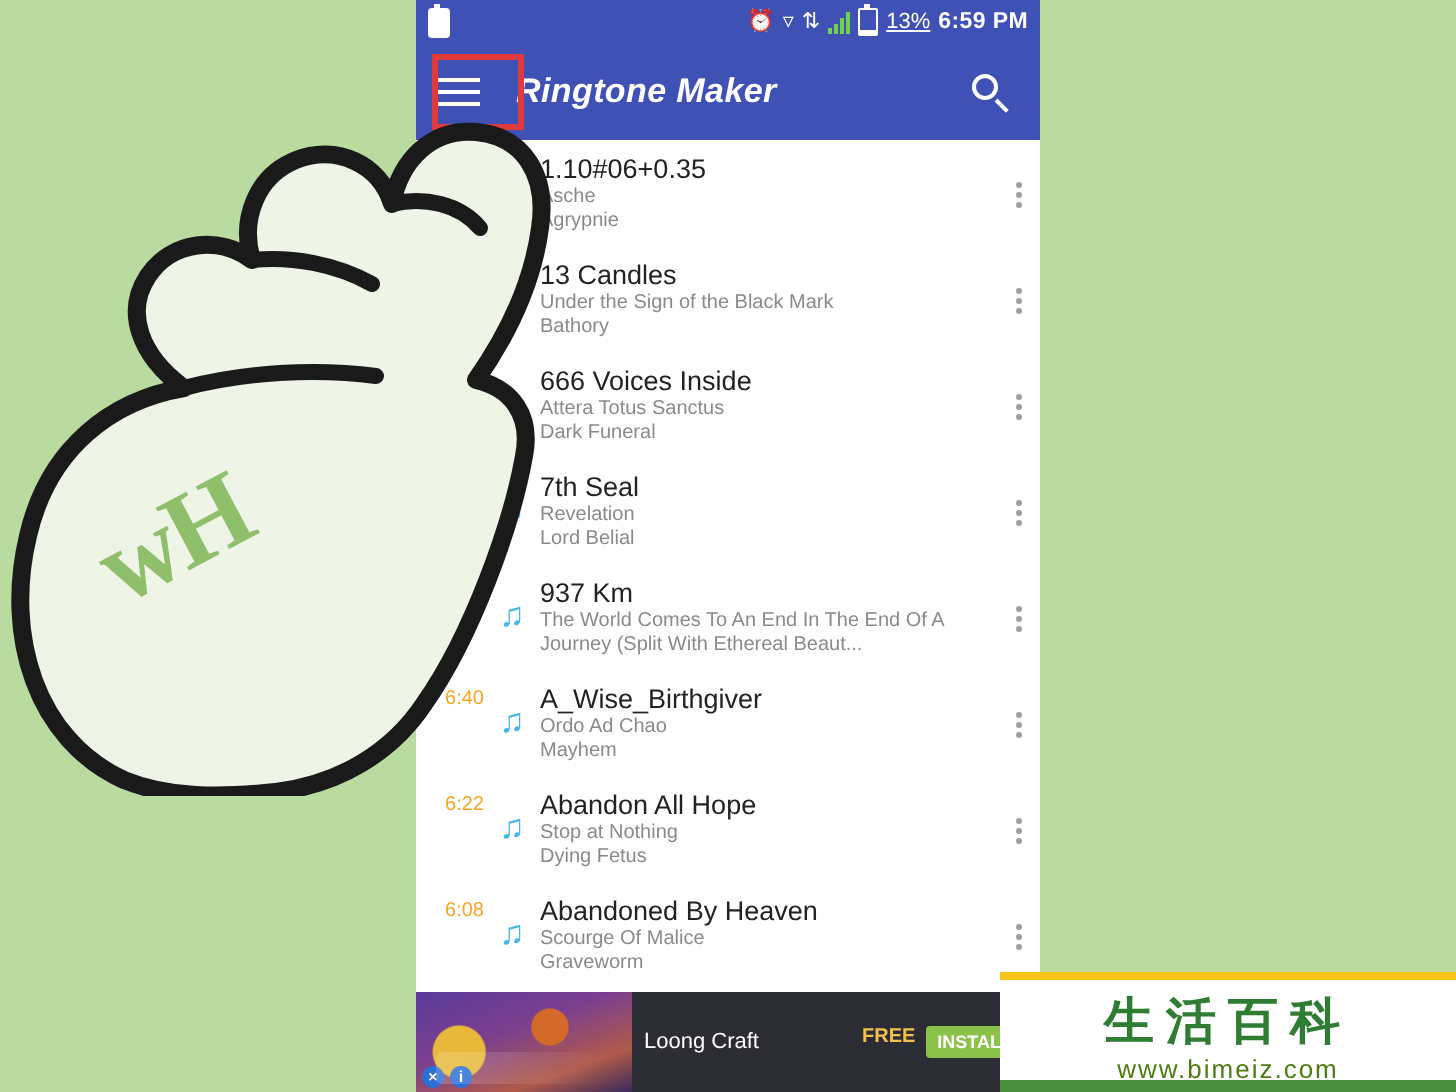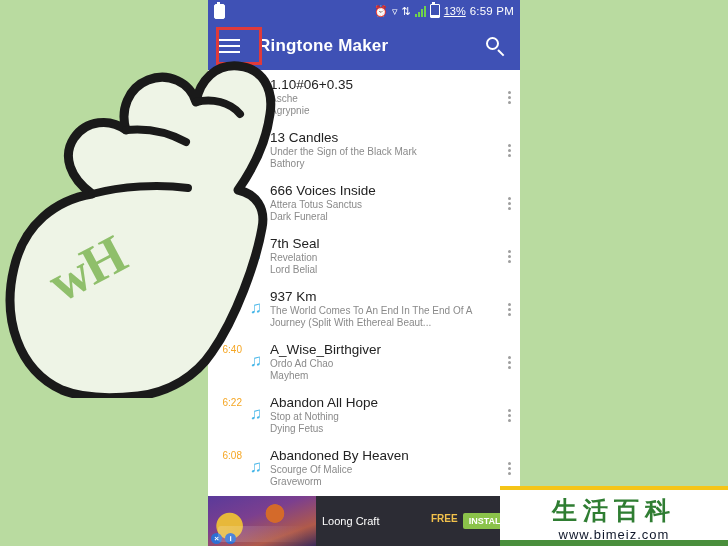--- a/index.html
+++ b/index.html
@@ -90,20 +90,21 @@
     position: absolute;
     top: -3px;
     left: 1.5px;
     width: 3px;
     height: 2px;
     background: #fff;
   }
   .sb-time {
     font-size: 11.5px;
     letter-spacing: 0.2px;
+    font-weight: bold;
   }
   .sb-pct {
     font-size: 11px;
     text-decoration: underline;
   }
   
   .bars {
     display: inline-flex;
     align-items: flex-end;
     gap: 1px;
@@ -154,20 +155,21 @@
     height: 38px;
     border: 3px solid #e03a3a;
     box-sizing: border-box;
     pointer-events: none;
   }
   .app-title {
     font-size: 17px;
     font-weight: bold;
     letter-spacing: 0.2px;
     flex: 1;
+    font-style: italic;
   }
   .search-icon {
     width: 22px;
     height: 22px;
     position: relative;
     margin-right: 4px;
     cursor: pointer;
   }
   .search-icon .ring {
     position: absolute;
@@ -376,21 +378,21 @@
   }
   #watermark .cn {
     font-size: 25px;
     letter-spacing: 6px;
     color: #2f7d32;
     font-family: "DejaVu Sans", sans-serif;
     font-weight: bold;
   }
   #watermark .url {
     font-size: 13px;
-    color: #0f172a;
+    color: #4d7c0f;
     letter-spacing: 1px;
   }
   .green-bar {
     position: absolute;
     right: 0;
     bottom: 0;
     width: 228px;
     height: 6px;
     background: #4a8f3c;
   }

